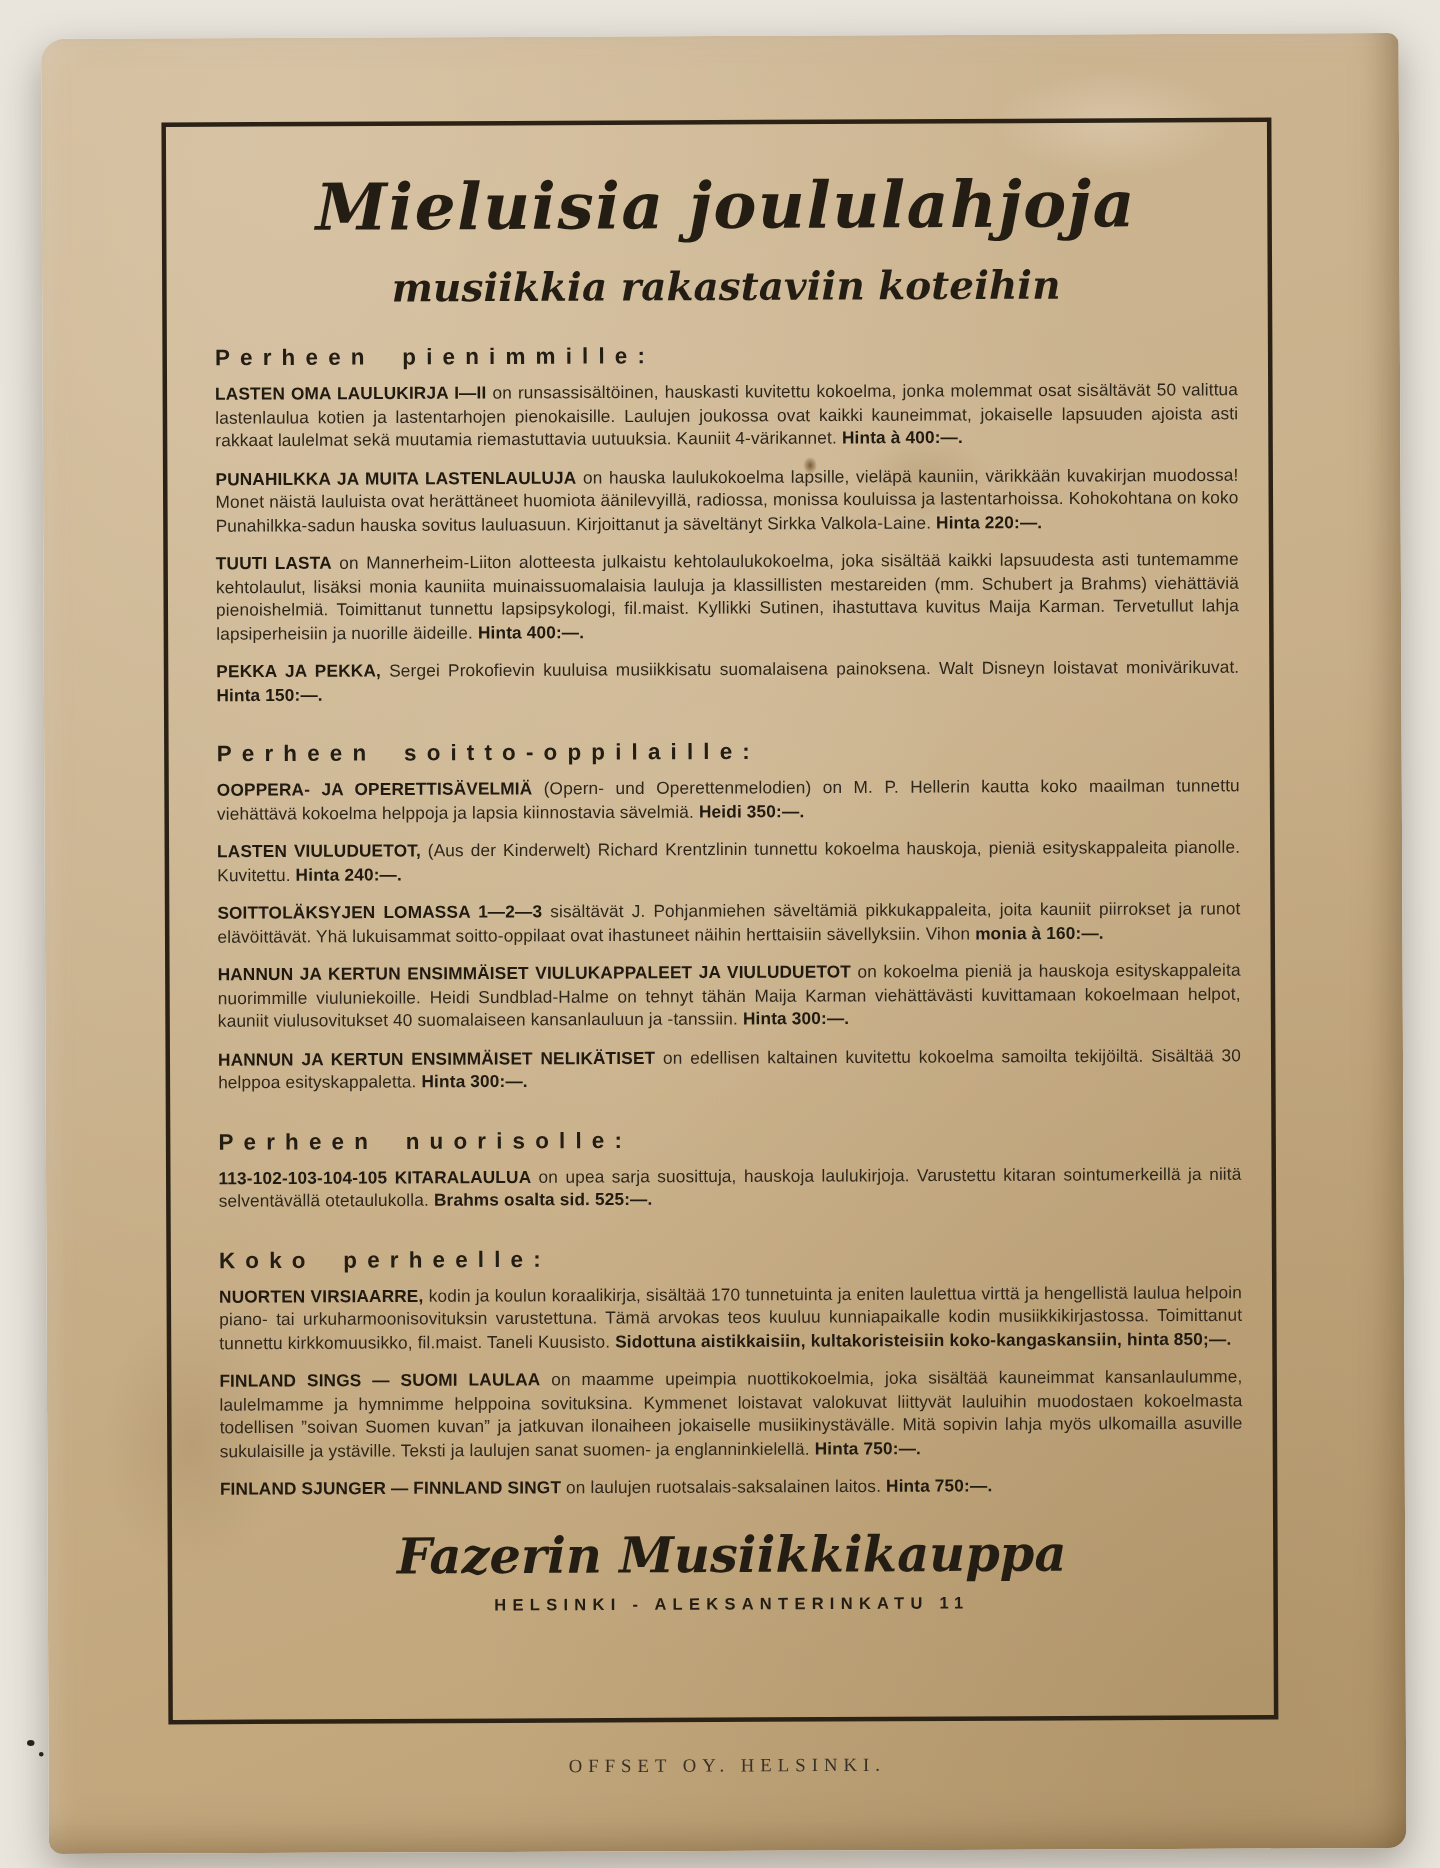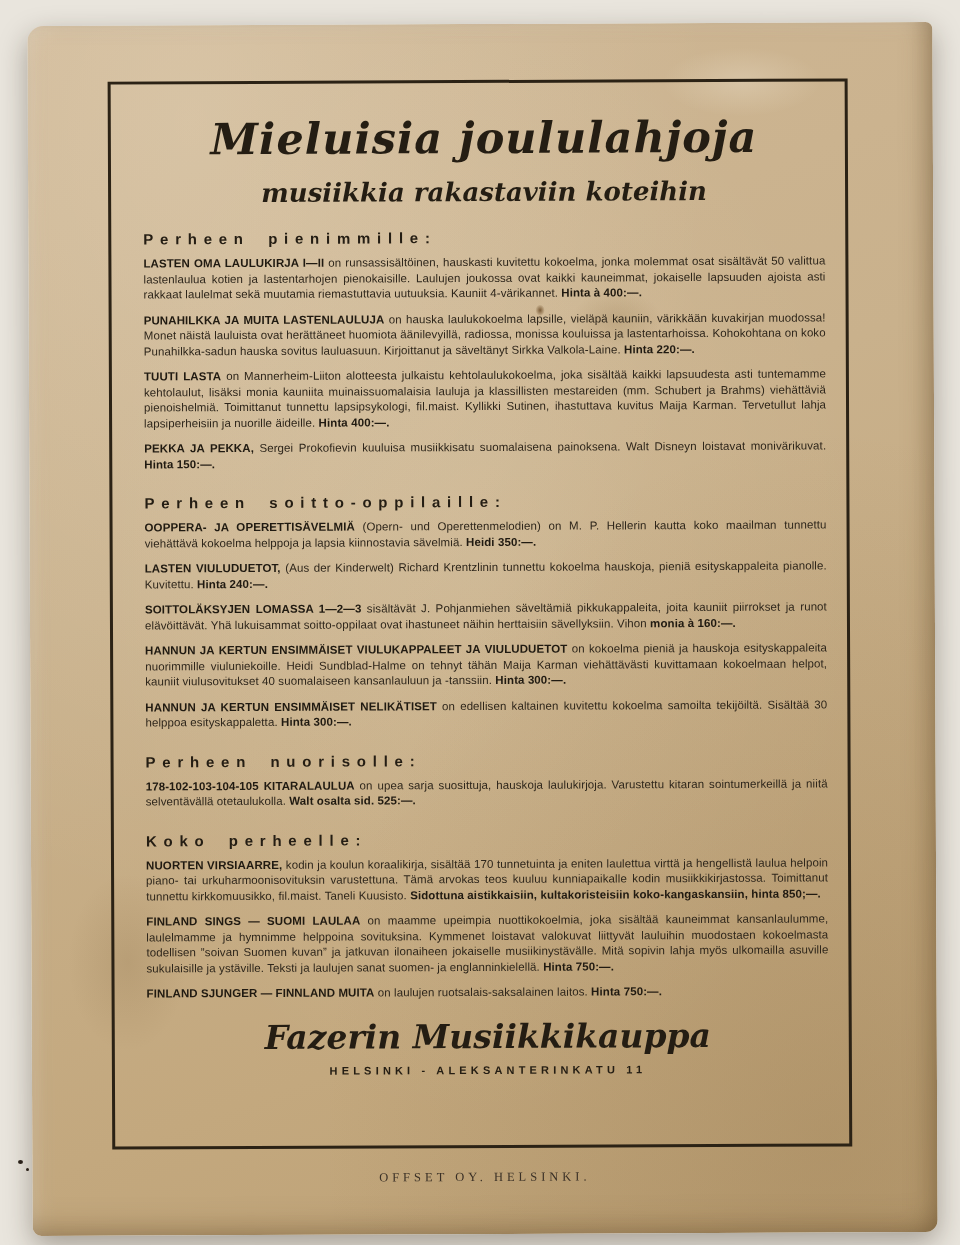--- a/index.html
+++ b/index.html
@@ -109,30 +109,30 @@
               <p class="catalog-entry"><span class="seg-bold">LASTEN VIULUDUETOT,</span><span class="seg-normal"> (Aus der Kinderwelt) Richard Krentzlinin tunnettu kokoelma hauskoja, pieniä esityskappaleita pianolle. Kuvitettu. </span><span class="seg-bold">Hinta 240:—.</span></p>
               <p class="catalog-entry"><span class="seg-bold">SOITTOLÄKSYJEN LOMASSA 1—2—3</span><span class="seg-normal"> sisältävät J. Pohjanmiehen säveltämiä pikkukappaleita, joita kauniit piirrokset ja runot elävöittävät. Yhä lukuisammat soitto-oppilaat ovat ihastuneet näihin herttaisiin sävellyksiin. Vihon </span><span class="seg-bold">monia à 160:—.</span></p>
               <p class="catalog-entry"><span class="seg-bold">HANNUN JA KERTUN ENSIMMÄISET VIULUKAPPALEET JA VIULUDUETOT</span><span class="seg-normal"> on kokoelma pieniä ja hauskoja esityskappaleita nuorimmille viuluniekoille. Heidi Sundblad-Halme on tehnyt tähän Maija Karman viehättävästi kuvittamaan kokoelmaan helpot, kauniit viulusovitukset 40 suomalaiseen kansanlauluun ja -tanssiin. </span><span class="seg-bold">Hinta 300:—.</span></p>
               <p class="catalog-entry"><span class="seg-bold">HANNUN JA KERTUN ENSIMMÄISET NELIKÄTISET</span><span class="seg-normal"> on edellisen kaltainen kuvitettu kokoelma samoilta tekijöiltä. Sisältää 30 helppoa esityskappaletta. </span><span class="seg-bold">Hinta 300:—.</span></p>
             </div>
   </section>
 
   <section class="advert-section">
     <h3 class="section-heading">Perheen nuorisolle:</h3>
     <div class="section-items">
-              <p class="catalog-entry"><span class="seg-bold">178-102-103-104-105 KITARALAULUA</span><span class="seg-normal"> on upea sarja suosittuja, hauskoja laulukirjoja. Varustettu kitaran sointumerkeillä ja niitä selventävällä otetaulukolla. </span><span class="seg-bold">Walt osalta sid. 525:—.</span></p>
+              <p class="catalog-entry"><span class="seg-bold">113-102-103-104-105 KITARALAULUA</span><span class="seg-normal"> on upea sarja suosittuja, hauskoja laulukirjoja. Varustettu kitaran sointumerkeillä ja niitä selventävällä otetaulukolla. </span><span class="seg-bold">Brahms osalta sid. 525:—.</span></p>
             </div>
   </section>
 
   <section class="advert-section">
     <h3 class="section-heading">Koko perheelle:</h3>
     <div class="section-items">
               <p class="catalog-entry"><span class="seg-bold">NUORTEN VIRSIAARRE,</span><span class="seg-normal"> kodin ja koulun koraalikirja, sisältää 170 tunnetuinta ja eniten laulettua virttä ja hengellistä laulua helpoin piano- tai urkuharmoonisovituksin varustettuna. Tämä arvokas teos kuuluu kunniapaikalle kodin musiikkikirjastossa. Toimittanut tunnettu kirkkomuusikko, fil.maist. Taneli Kuusisto. </span><span class="seg-bold">Sidottuna aistikkaisiin, kultakoristeisiin koko-kangaskansiin, hinta 850;—.</span></p>
               <p class="catalog-entry"><span class="seg-bold">FINLAND SINGS — SUOMI LAULAA</span><span class="seg-normal"> on maamme upeimpia nuottikokoelmia, joka sisältää kauneimmat kansanlaulumme, laulelmamme ja hymnimme helppoina sovituksina. Kymmenet loistavat valokuvat liittyvät lauluihin muodostaen kokoelmasta todellisen ”soivan Suomen kuvan” ja jatkuvan ilonaiheen jokaiselle musiikinystävälle. Mitä sopivin lahja myös ulkomailla asuville sukulaisille ja ystäville. Teksti ja laulujen sanat suomen- ja englanninkielellä. </span><span class="seg-bold">Hinta 750:—.</span></p>
-              <p class="catalog-entry"><span class="seg-bold">FINLAND SJUNGER — FINNLAND MUITA</span><span class="seg-normal"> on laulujen ruotsalais-saksalainen laitos. </span><span class="seg-bold">Hinta 750:—.</span></p>
+              <p class="catalog-entry"><span class="seg-bold">FINLAND SJUNGER — FINNLAND SINGT</span><span class="seg-normal"> on laulujen ruotsalais-saksalainen laitos. </span><span class="seg-bold">Hinta 750:—.</span></p>
             </div>
   </section>
 </div>
 
       <div class="store">
         <div class="store-name script">Fazerin Musiikkikauppa</div>
         <div class="store-address">HELSINKI  -  ALEKSANTERINKATU 11</div>
       </div>
     </div>
 

